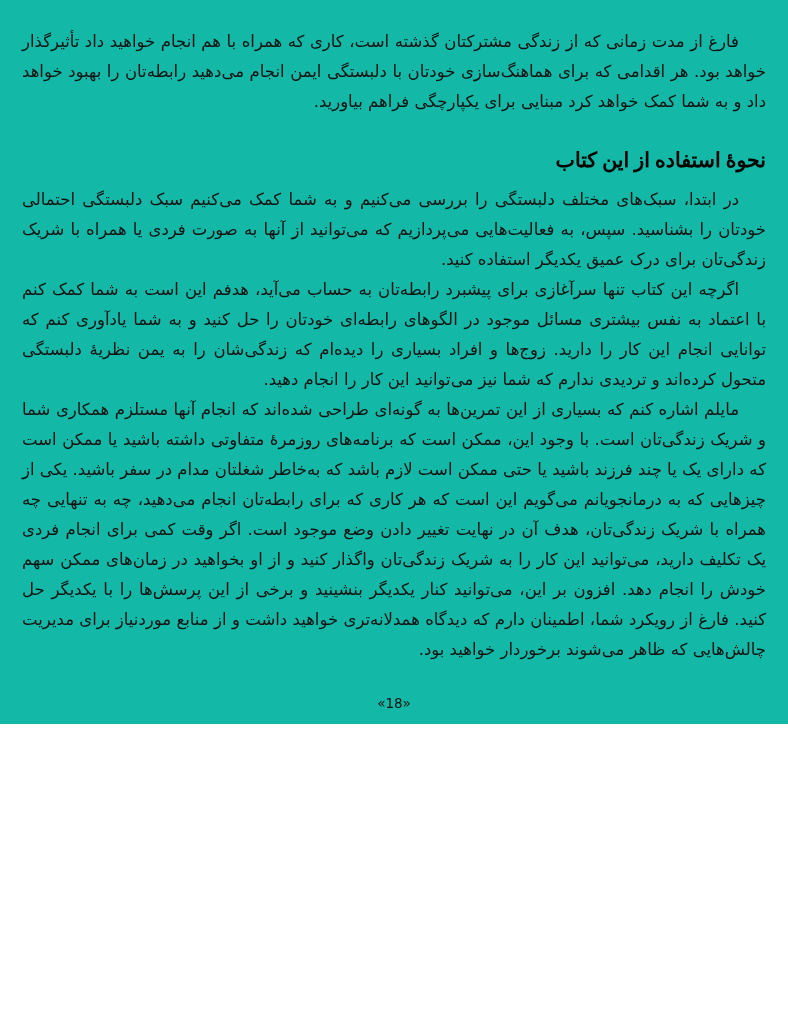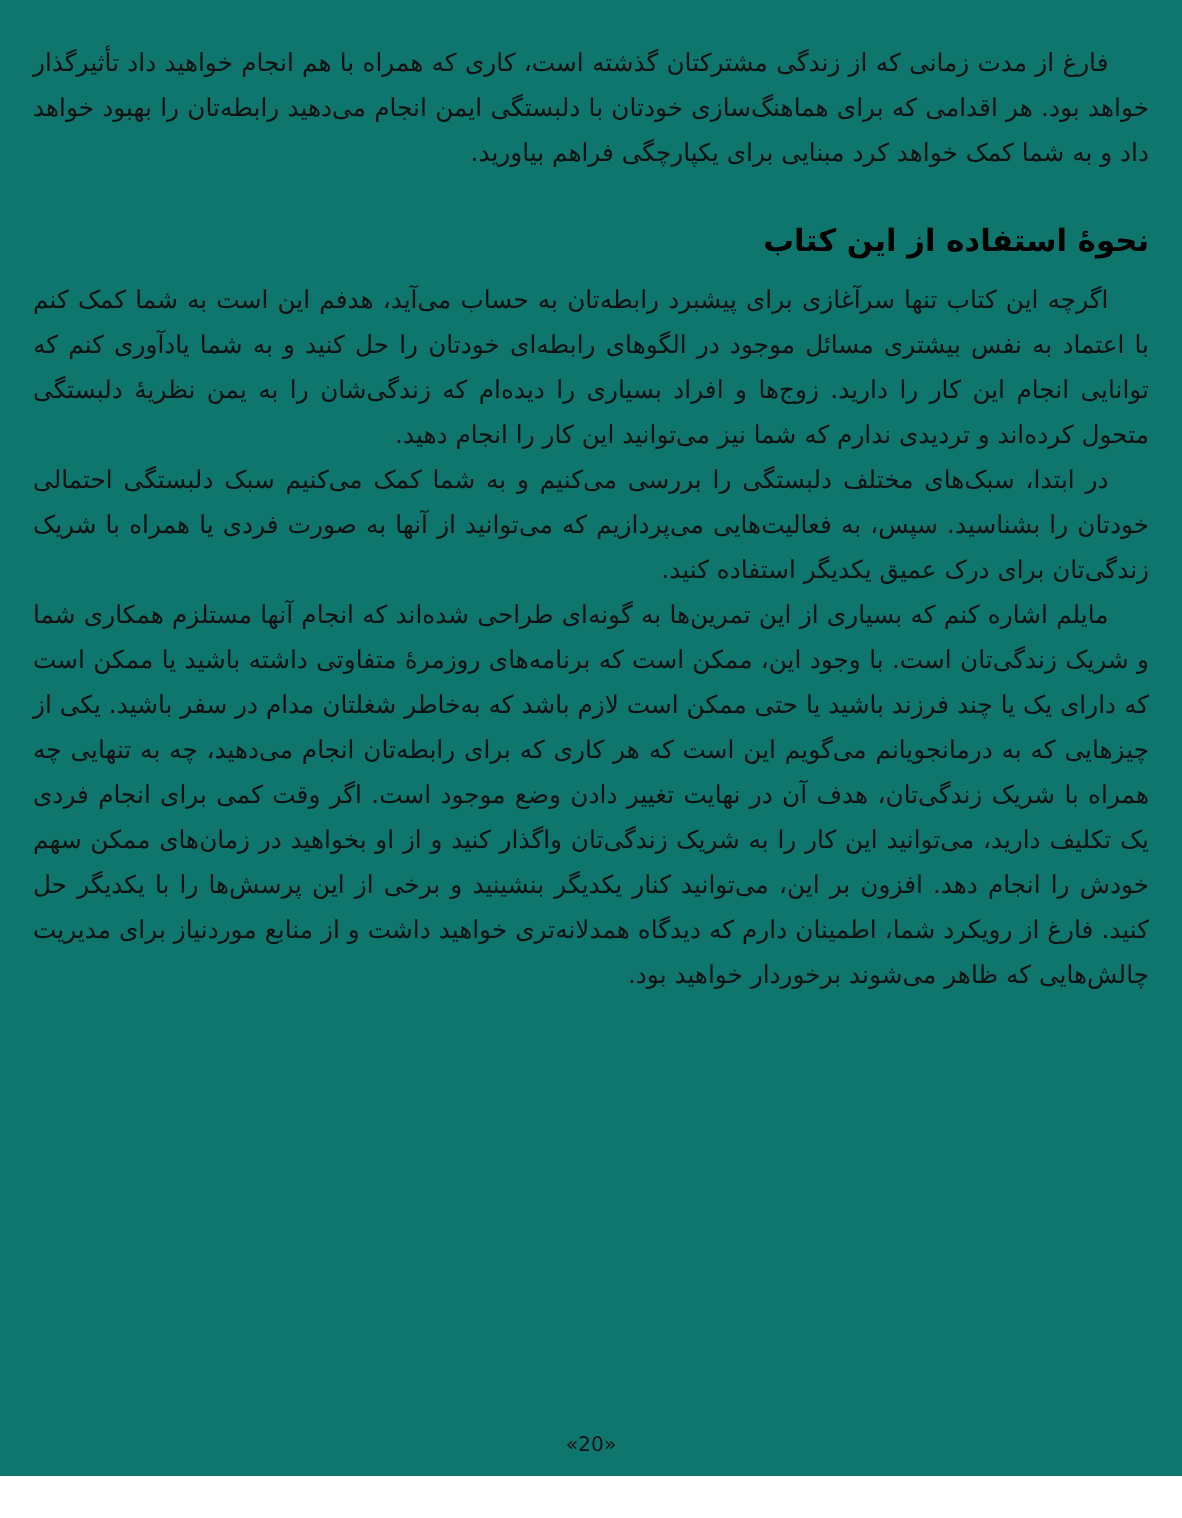--- a/index.html
+++ b/index.html
@@ -3,23 +3,23 @@
 <meta charset="utf-8">
 <style>
   html, body {
     margin: 0;
     padding: 0;
     background: #ffffff;
   }
   .page {
     position: relative;
     width: 788px;
-    height: 984px;
+    height: 724px;
     box-sizing: border-box;
-    background: #0f766e;
+    background: #14b8a6;
     direction: rtl;
     padding: 27px 22px 0 22px;
     font-family: "DejaVu Sans", sans-serif;
     font-size: 16.5px;
     line-height: 30px;
     color: #111111;
     text-align: justify;
     overflow: hidden;
   }
   .para {
@@ -28,20 +28,21 @@
   .para.indent {
     text-indent: 27px;
   }
   .section-heading {
     margin: 27px 0 9px 0;
     font-size: 20.5px;
     font-weight: bold;
     line-height: 32px;
     text-align: right;
     color: #000000;
+    font-family: Liberation Serif, serif;
   }
   .page-number {
     position: absolute;
     bottom: 12px;
     left: 0;
     right: 0;
     text-align: center;
     font-size: 13.5px;
     line-height: 18px;
     color: #111111;
@@ -51,21 +52,21 @@
 <body>
 
 <div class="page">
 
   <p class="para indent">فارغ از مدت زمانی که از زندگی مشترکتان گذشته است، کاری که همراه با هم انجام خواهید داد تأثیرگذار خواهد بود. هر اقدامی که برای هماهنگ‌سازی خودتان با دلبستگی ایمن انجام می‌دهید رابطه‌تان را بهبود خواهد داد و به شما کمک خواهد کرد مبنایی برای یکپارچگی فراهم بیاورید.</p>
 
 
   <h2 class="section-heading">نحوهٔ استفاده از این کتاب</h2>
 
 
+  <p class="para indent">در ابتدا، سبک‌های مختلف دلبستگی را بررسی می‌کنیم و به شما کمک می‌کنیم سبک دلبستگی احتمالی خودتان را بشناسید. سپس، به فعالیت‌هایی می‌پردازیم که می‌توانید از آنها به صورت فردی یا همراه با شریک زندگی‌تان برای درک عمیق یکدیگر استفاده کنید.</p>
+
   <p class="para indent">اگرچه این کتاب تنها سرآغازی برای پیشبرد رابطه‌تان به حساب می‌آید، هدفم این است به شما کمک کنم با اعتماد به نفس بیشتری مسائل موجود در الگوهای رابطه‌ای خودتان را حل کنید و به شما یادآوری کنم که توانایی انجام این کار را دارید. زوج‌ها و افراد بسیاری را دیده‌ام که زندگی‌شان را به یمن نظریهٔ دلبستگی متحول کرده‌اند و تردیدی ندارم که شما نیز می‌توانید این کار را انجام دهید.</p>
-
-  <p class="para indent">در ابتدا، سبک‌های مختلف دلبستگی را بررسی می‌کنیم و به شما کمک می‌کنیم سبک دلبستگی احتمالی خودتان را بشناسید. سپس، به فعالیت‌هایی می‌پردازیم که می‌توانید از آنها به صورت فردی یا همراه با شریک زندگی‌تان برای درک عمیق یکدیگر استفاده کنید.</p>
 
   <p class="para indent">مایلم اشاره کنم که بسیاری از این تمرین‌ها به گونه‌ای طراحی شده‌اند که انجام آنها مستلزم همکاری شما و شریک زندگی‌تان است. با وجود این، ممکن است که برنامه‌های روزمرهٔ متفاوتی داشته باشید یا ممکن است که دارای یک یا چند فرزند باشید یا حتی ممکن است لازم باشد که به‌خاطر شغلتان مدام در سفر باشید. یکی از چیزهایی که به درمانجویانم می‌گویم این است که هر کاری که برای رابطه‌تان انجام می‌دهید، چه به تنهایی چه همراه با شریک زندگی‌تان، هدف آن در نهایت تغییر دادن وضع موجود است. اگر وقت کمی برای انجام فردی یک تکلیف دارید، می‌توانید این کار را به شریک زندگی‌تان واگذار کنید و از او بخواهید در زمان‌های ممکن سهم خودش را انجام دهد. افزون بر این، می‌توانید کنار یکدیگر بنشینید و برخی از این پرسش‌ها را با یکدیگر حل کنید. فارغ از رویکرد شما، اطمینان دارم که دیدگاه همدلانه‌تری خواهید داشت و از منابع موردنیاز برای مدیریت چالش‌هایی که ظاهر می‌شوند برخوردار خواهید بود.</p>
 
-  <div class="page-number">«20»</div>
+  <div class="page-number">«18»</div>
 
 </div>
 
 </body></html>

